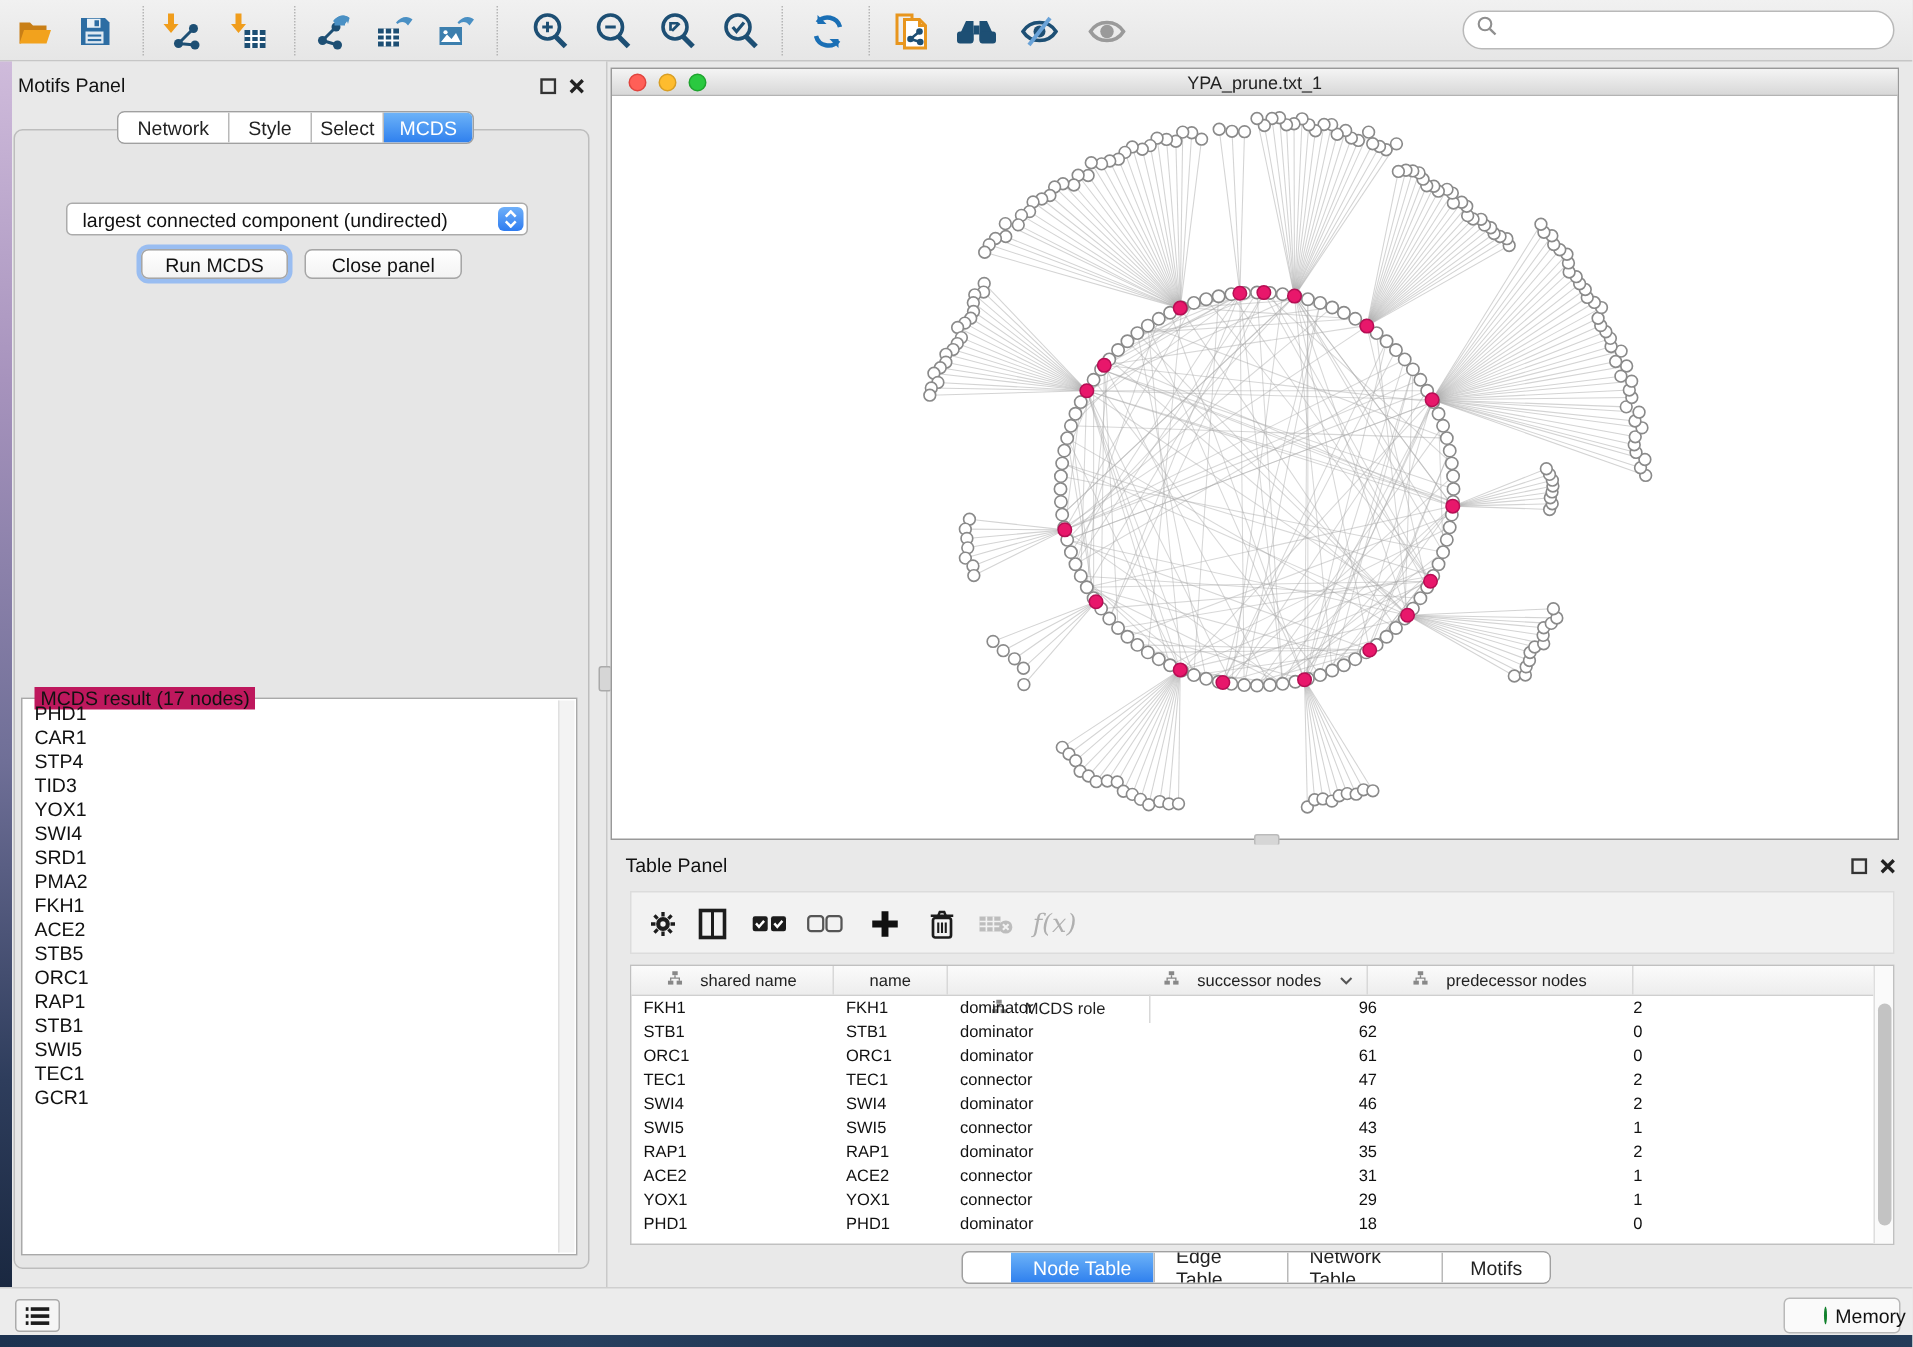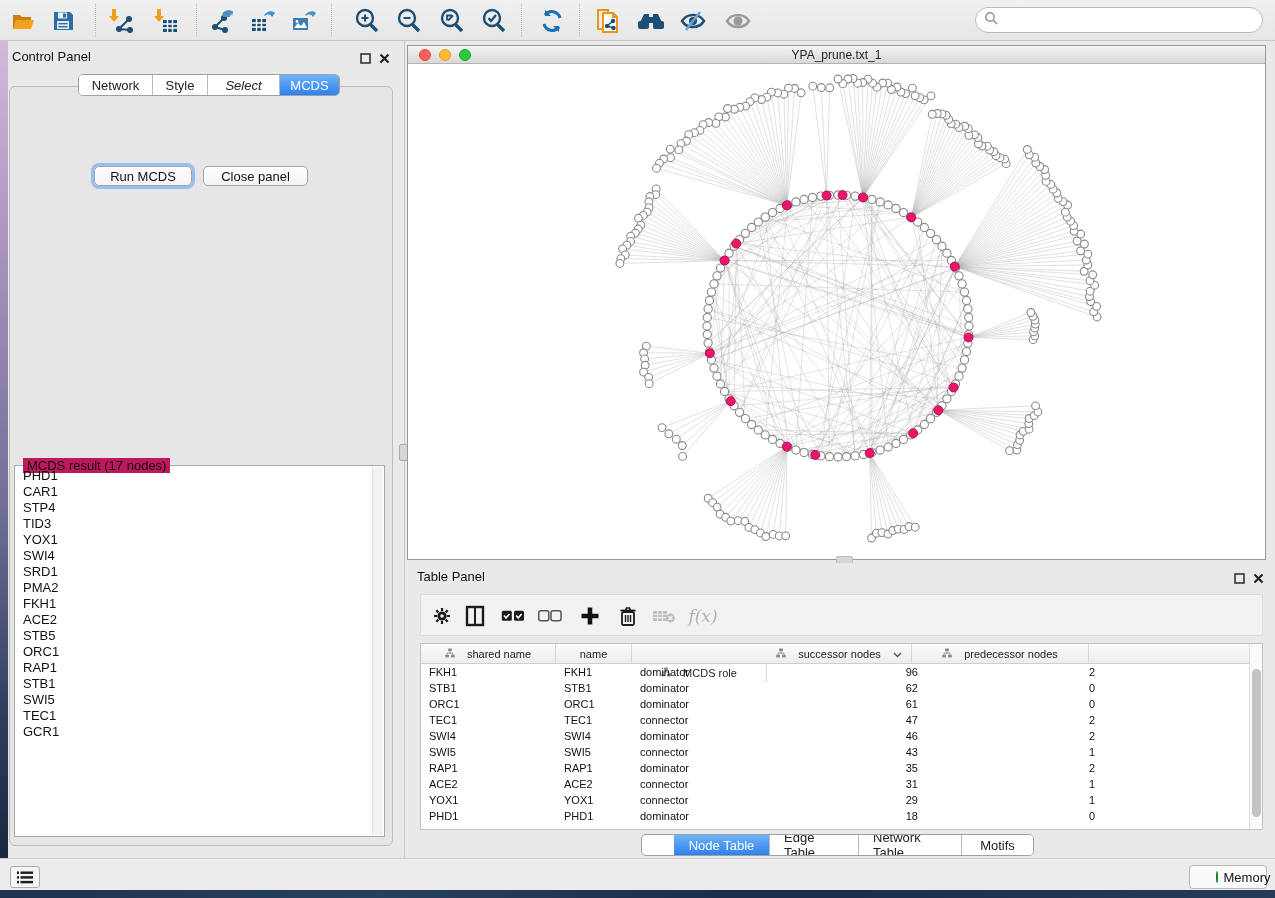--- a/index.html
+++ b/index.html
@@ -210,36 +210,45 @@
           <path d="M9.2 9.2 13 13" stroke="#8f8f8f" stroke-width="1.6"></path>
         </svg></span>
     <input placeholder="" style="">
   </div>
 </div>
 
 <div id="desktop-left" class="abs"></div>
 <div id="desktop-bottom" class="abs"></div>
 
 <div id="control-panel" class="abs">
-  <div class="panel-title abs" style="left:4px; top:8px">Control Panel</div>
+  <div class="panel-title abs" style="left:4px; top:8px">Motifs Panel</div>
   <div class="win-btns" style="left:352px; top:9px">
     <span><svg width="11" height="11" viewBox="0 0 11 11">
           <rect x="1" y="1" width="9" height="9" fill="none" stroke="#333" stroke-width="1.6"></rect>
         </svg></span>
     <span><svg width="11" height="11" viewBox="0 0 11 11">
           <path d="M1.5 1.5 9.5 9.5 M9.5 1.5 1.5 9.5" stroke="#222" stroke-width="2.2"></path>
         </svg></span>
   </div>
   <div id="cp-inner"></div>
   <div class="seg" style="left:70px; top:33px" id="cp-tabs">
       <span class="tab" style="width: 73px;">Network</span>
       <span class="tab" style="width: 55px;">Style</span>
-      <span class="tab" style="width: 72px; font-style: italic;">Select</span>
+      <span class="tab" style="width: 48px;">Select</span>
       <span class="tab active" style="width: 60px;">MCDS</span>
     </div>
+  <div id="opt-select" class="abs">
+    <span>largest connected component (undirected)</span>
+    <span id="opt-stepper">
+        <svg width="9" height="12" viewBox="0 0 9 12">
+          <path d="M1.2 4.4 4.5 1l3.3 3.4" fill="none" stroke="#fff" stroke-width="1.7"></path>
+          <path d="M1.2 7.6 4.5 11l3.3-3.4" fill="none" stroke="#fff" stroke-width="1.7"></path>
+        </svg>
+      </span>
+  </div>
   <div id="run-btn" class="btn">Run MCDS</div>
   <div id="close-btn" class="btn">Close panel</div>
   <div id="mcds-fieldset">
     <span id="mcds-legend">MCDS result (17 nodes)</span>
     <div id="mcds-list">
         <div class="mcds-item">PHD1</div>
         <div class="mcds-item">CAR1</div>
         <div class="mcds-item">STP4</div>
         <div class="mcds-item">TID3</div>
         <div class="mcds-item">YOX1</div>

